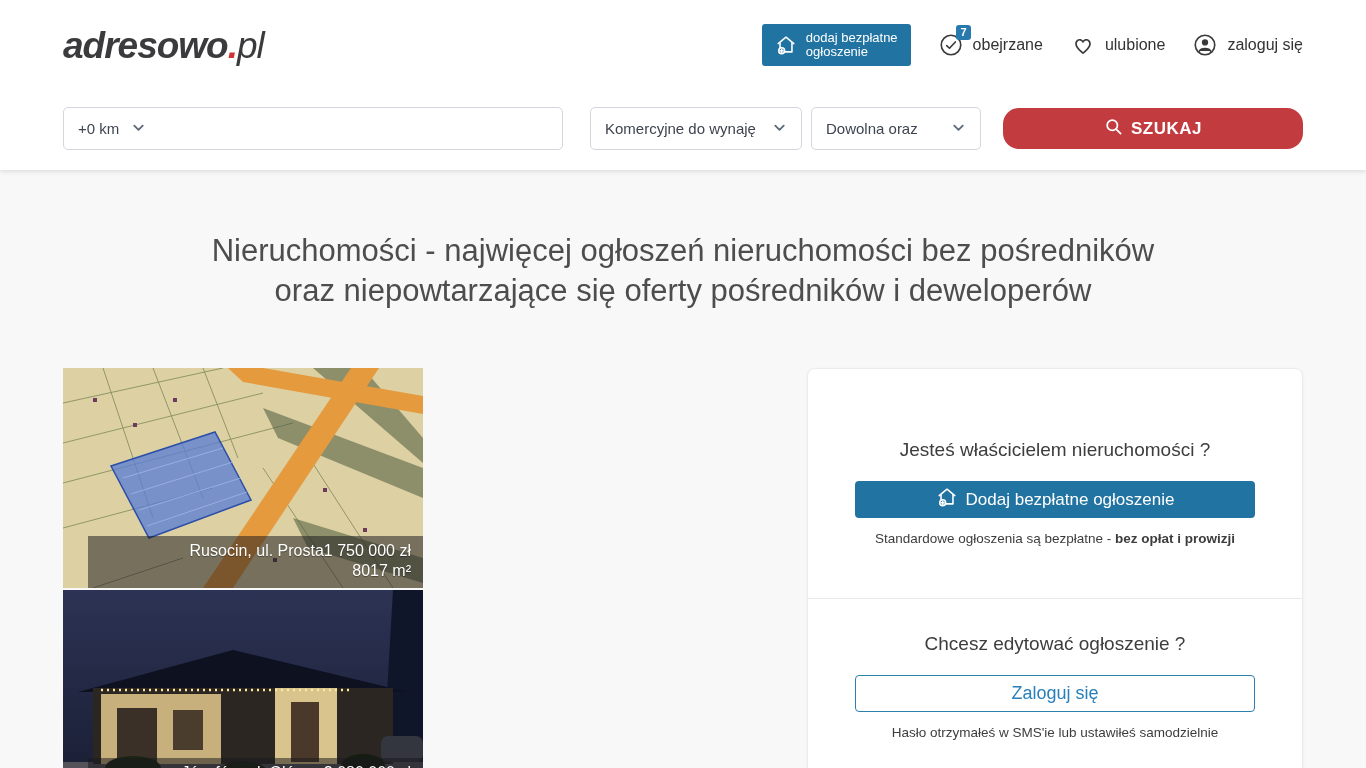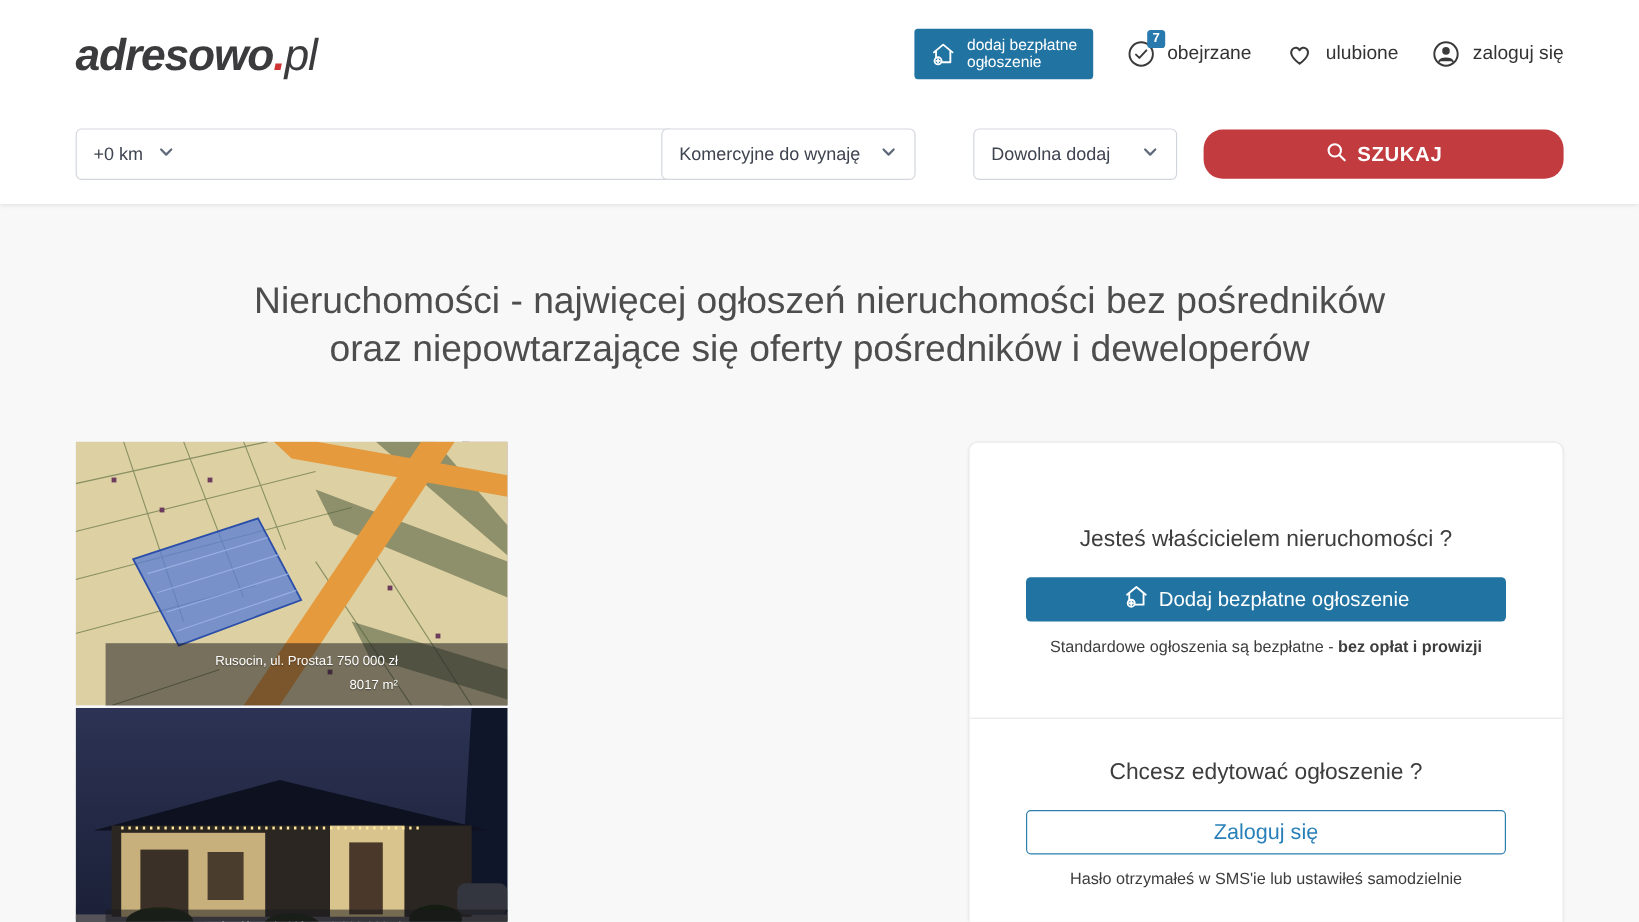--- a/index.html
+++ b/index.html
@@ -26,43 +26,43 @@
   .badge { position:absolute; top:-7px; right:-7px; background:#2779ae; color:#fff; font-size:11px;
            font-weight:bold; padding:1px 4px; border-radius:3px; line-height:13px; }
 
   
   .field { position:absolute; top:107px; height:43px; background:#fff; border:1px solid #d3d7dd;
            border-radius:5px; display:flex; align-items:center; padding:0 14px; font-size:15px;
            color:#3e4450; cursor:pointer; overflow:hidden; white-space:nowrap; }
   .f-location { left:63px; width:500px; }
   .f-location .loc-value { flex:1; white-space:pre; }
   .f-location .radius { margin-right:12px; color:#3e4450; }
-  .f-category { left:551px; width:212px; justify-content:space-between; }
+  .f-category { left:590px; width:212px; justify-content:space-between; }
   .f-price { left:811px; width:170px; justify-content:space-between; }
 
   .btn-search { position:absolute; left:1003px; top:108px; width:300px; height:41px; background:#c23b3f;
                 color:#fff; border:none; border-radius:16px; font-size:17px; font-weight:bold;
                 letter-spacing:.5px; display:flex; align-items:center; justify-content:center; gap:8px;
                 cursor:pointer; font-family:inherit; }
 
   
   .hero { position:absolute; top:231px; left:0; width:1366px; text-align:center; font-size:31px;
           line-height:40px; font-weight:normal; color:#4d4d4d; }
 
   
   .cards { position:absolute; left:63px; top:368px; width:720px; height:400px; }
   .card { position:absolute; width:360px; height:220px; overflow:hidden; cursor:pointer; }
   .card.c0 { left:0;   top:0; }
   .card.c1 { left:360; top:0; }
   .card.c2 { left:0;   top:222px; }
   .card.c3 { left:360; top:222px; }
   .card svg.img { display:block; width:100%; height:100%; }
   .overlay { position:absolute; left:0; right:0; bottom:0; height:52px; background:rgba(25,25,28,.52);
-             color:#fff; display:flex; justify-content:center; padding:5px 12px 6px;
-             font-size:11px; line-height:20px; text-shadow:0 1px 1px rgba(0,0,0,.4);margin-left:25px; }
+             color:#fff; display:flex; justify-content:flex-end; padding:5px 12px 6px;
+             font-size:16px; line-height:20px; text-shadow:0 1px 1px rgba(0,0,0,.4);margin-left:25px; }
   .ov-right { text-align:right; }
 
   
   .panel { position:absolute; left:807px; top:368px; width:496px; height:520px; background:#fff;
            border:1px solid #ececec; border-radius:8px; box-shadow:0 1px 3px rgba(0,0,0,.06);
            text-align:center; padding-top:55px; }
   .panel-title { font-size:19px; color:#3d3d3d; line-height:26px;margin-top:13px; }
   .btn-blue { display:flex; align-items:center; justify-content:center; gap:8px; margin:18px auto 0;
               width:400px; height:37px; background:#2173a2; color:#fff; border:none; border-radius:4px;
               font-size:17px; cursor:pointer; font-family:inherit; }
@@ -144,21 +144,21 @@
   <div class="field f-category">
     <span>Komercyjne do wynaję</span>
     <span>
       <svg width="15" height="15" viewBox="0 0 16 16" fill="none" stroke="#5f6b7a" stroke-width="2" stroke-linecap="round" stroke-linejoin="round">
           <path d="M3.5 6 L8 10.5 L12.5 6"></path>
         </svg>
     </span>
   </div>
 
   <div class="field f-price">
-    <span>Dowolna dodaj</span>
+    <span>Dowolna oraz</span>
     <span>
       <svg width="15" height="15" viewBox="0 0 16 16" fill="none" stroke="#5f6b7a" stroke-width="2" stroke-linecap="round" stroke-linejoin="round">
           <path d="M3.5 6 L8 10.5 L12.5 6"></path>
         </svg>
     </span>
   </div>
 
   <button class="btn-search">
     <span>
       <svg width="19" height="19" viewBox="0 0 24 24" fill="none" stroke="#fff" stroke-width="2.2" stroke-linecap="round">

